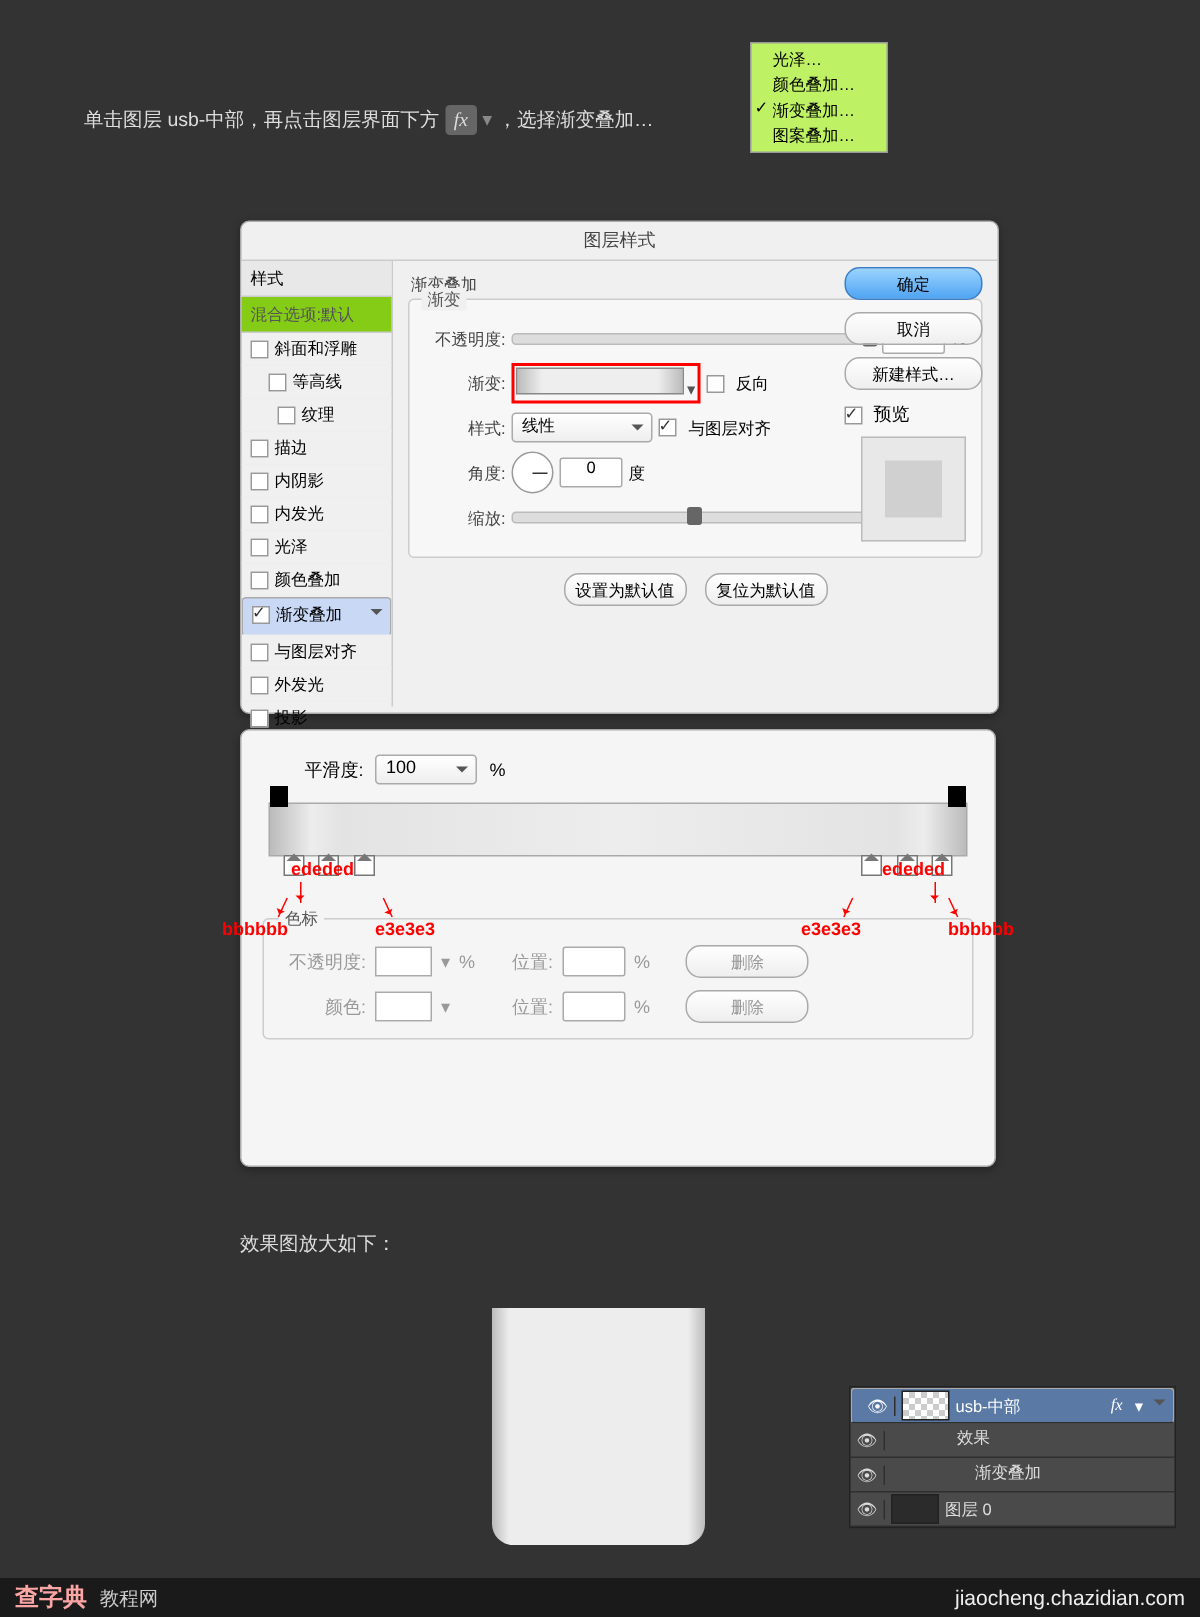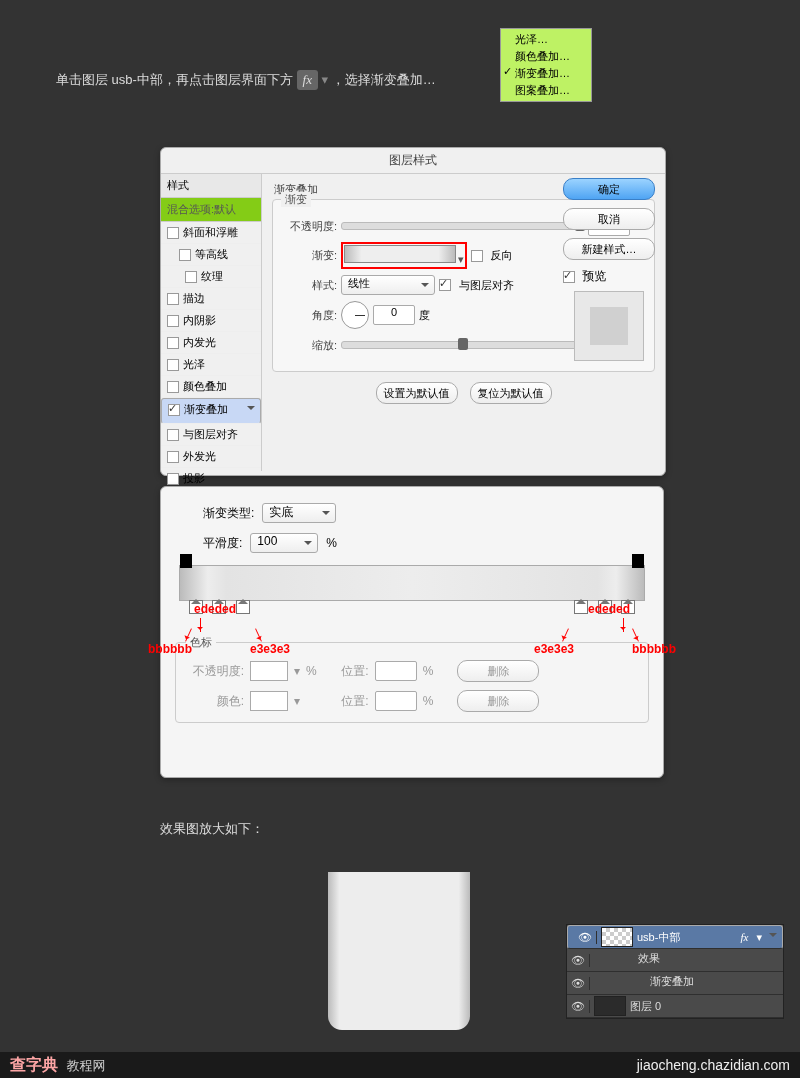--- a/index.html
+++ b/index.html
@@ -168,24 +168,20 @@
       <div class="prev"><span class="chkbox on"></span> <span>预览</span></div>
       <div class="prevbox">
             <div class="inner"></div>
           </div>
     </div>
   </div>
 </div>
 
 <div class="gedit">
   <div class="row1">
-    <span>渐变类型:</span>
-    <div class="sel" style="min-width:50px">实底</div>
-  </div>
-  <div class="row1">
     <span>平滑度:</span>
     <div class="sel" style="min-width:44px">100</div>
     <span>%</span>
   </div>
 
   <div class="bar">
     <div class="stoptop" style="left:0"></div>
     <div class="stoptop" style="right:0"></div>
     <div class="stopbot" style="left:2%"></div>
     <div class="stopbot" style="left:7%"></div>

